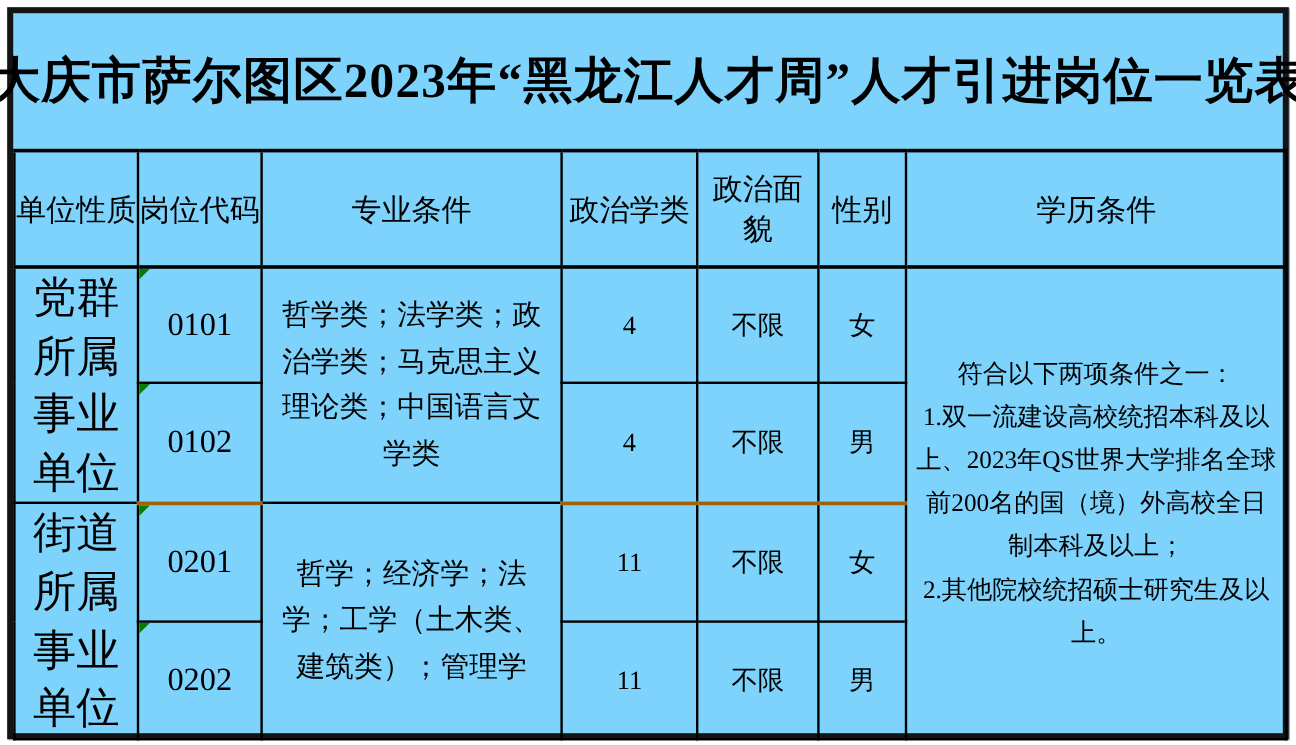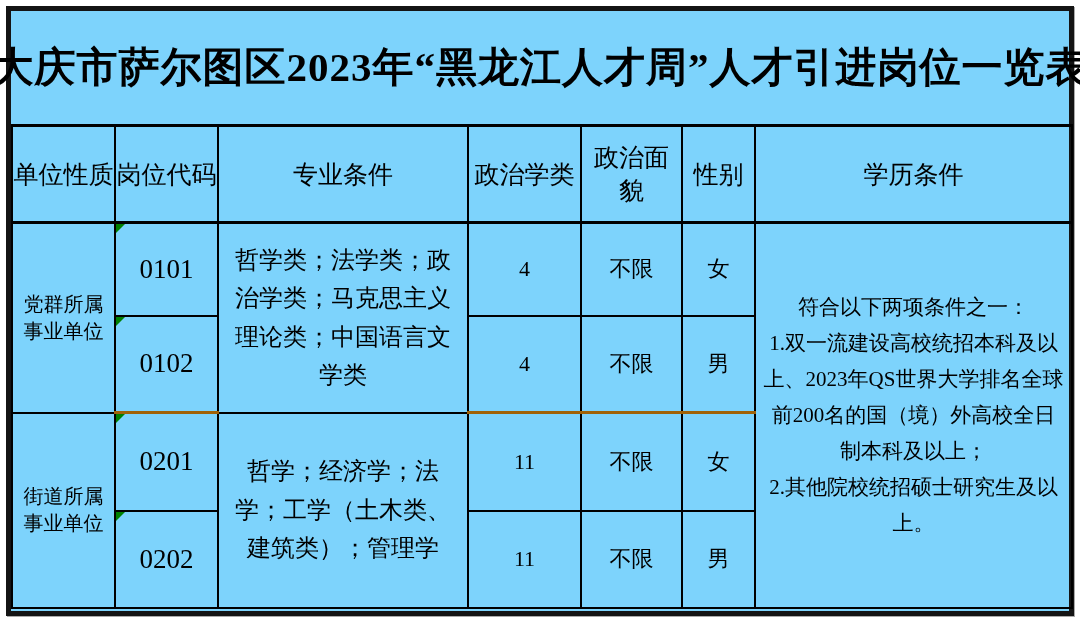--- a/index.html
+++ b/index.html
@@ -45,21 +45,21 @@
     font-size: 25px;
     height: 97px;
   }
   tr.r1 { height: 93px; }
   tr.r2 { height: 97px; }
   tr.r3 { height: 98px; }
   tr.r4 { height: 97px; }
   tr.r2 td { border-bottom: 3px solid #a16207; }
 
   td.unit {
-    font-size: 20px;
+    font-size: 36px;
     line-height: 1.35;
     padding: 0 8px;
   }
   td.code {
     position: relative;
     font-size: 27px;
   }
   td.major {
     font-size: 24px;
     line-height: 1.6;

